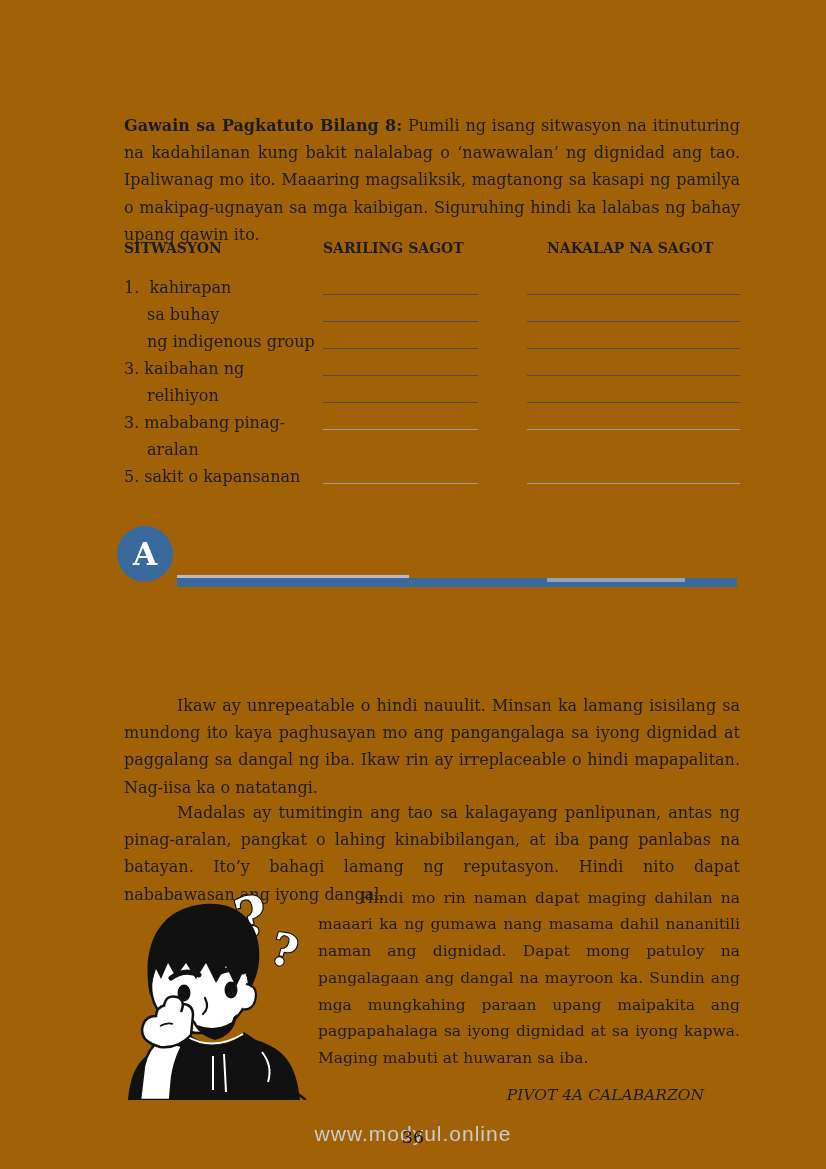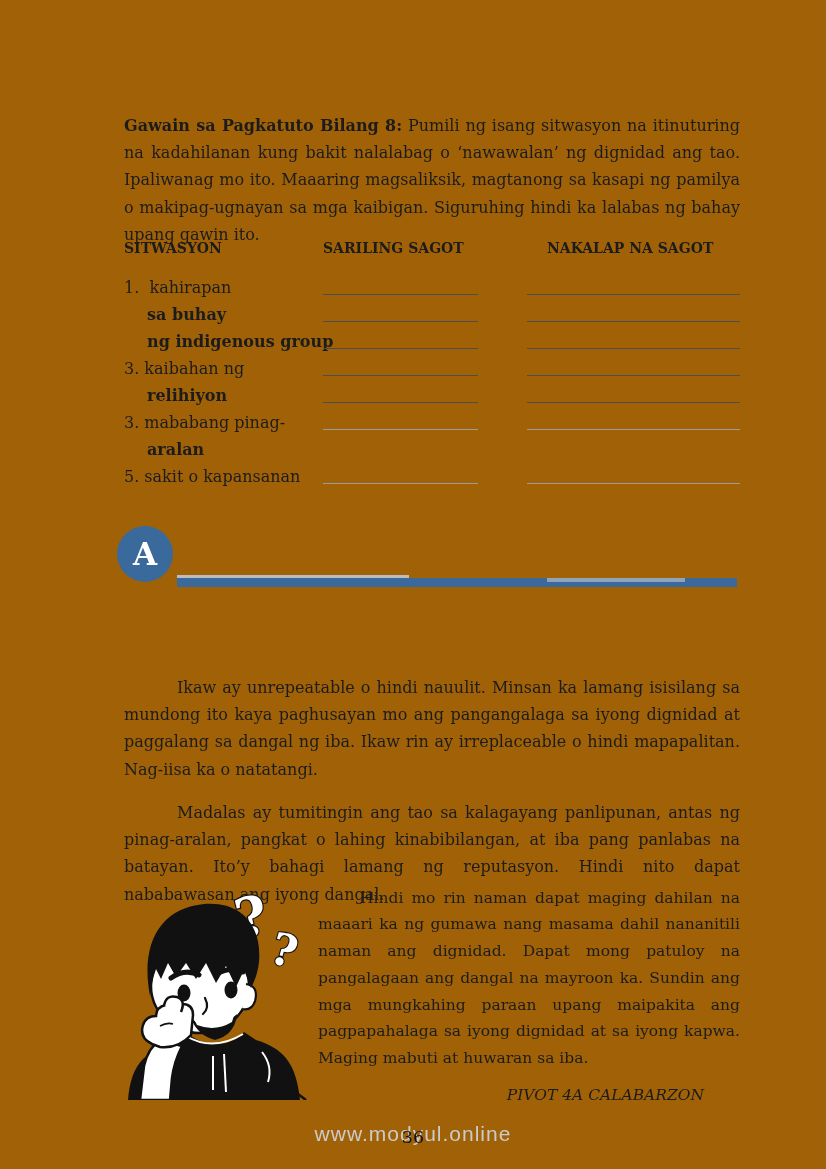--- a/index.html
+++ b/index.html
@@ -19,21 +19,21 @@
 
   
   .sit-table { position:absolute; left:124px; top:240px; width:616px; }
   .thead { display:flex; font-weight:bold; font-size:14px; height:24px; }
   .th1 { width:199px; }
   .th2 { width:204px; }
   .th3 { width:213px; padding-left:20px; box-sizing:border-box; }
   .tbody { margin-top:6px; }
   .trow { display:flex; height:27px; align-items:flex-end; font-size:16px; }
   .tlabel { width:199px; white-space:pre; }
-  .tlabel.cont { padding-left:23px; box-sizing:border-box;font-weight:bold; }
+  .tlabel.cont { padding-left:23px; box-sizing:border-box; }
   .c2 { width:204px; display:flex; align-items:flex-end; }
   .c3 { width:213px; display:flex; align-items:flex-end; }
   .bl { height:6px; margin-bottom:2px; }
   .c2 .bl { width:155px; }
   .c3 .bl { width:213px; }
   .bl.dark { border-bottom:1.5px solid #4d4d4d; }
   .bl.gray { border-bottom:1px solid #9c9c9c; }
 
   
   .circle-a {
@@ -45,21 +45,21 @@
   .bar-gray-top { position:absolute; left:177px; top:575px; width:232px; height:3px; background:#bcbcbc; }
   .bar-main { position:absolute; left:177px; top:578px; width:560px; height:9px; background:#3a699c; }
   .bar-light-right { position:absolute; left:547px; top:578px; width:138px; height:4px; background:#8fa3ba; }
 
   
   .body-p {
     position:absolute; left:124px; width:616px;
     font-size:16px; line-height:27.2px; text-align:justify; text-indent:53px;
   }
   .p1 { top:595px; }
-  .p2 { top:658px; }
+  .p2 { top:676px; }
   .p3 { top:783px; }
 
   
   .boy { position:absolute; left:116px; top:874px; width:198px; height:226px; }
   .callout {
     position:absolute; left:318px; top:869px; width:422px;
     font-size:15.5px; line-height:26.8px; text-align:justify; text-indent:42px;
   }
   .attribution {
     position:absolute; left:124px; top:1070px; width:616px;

